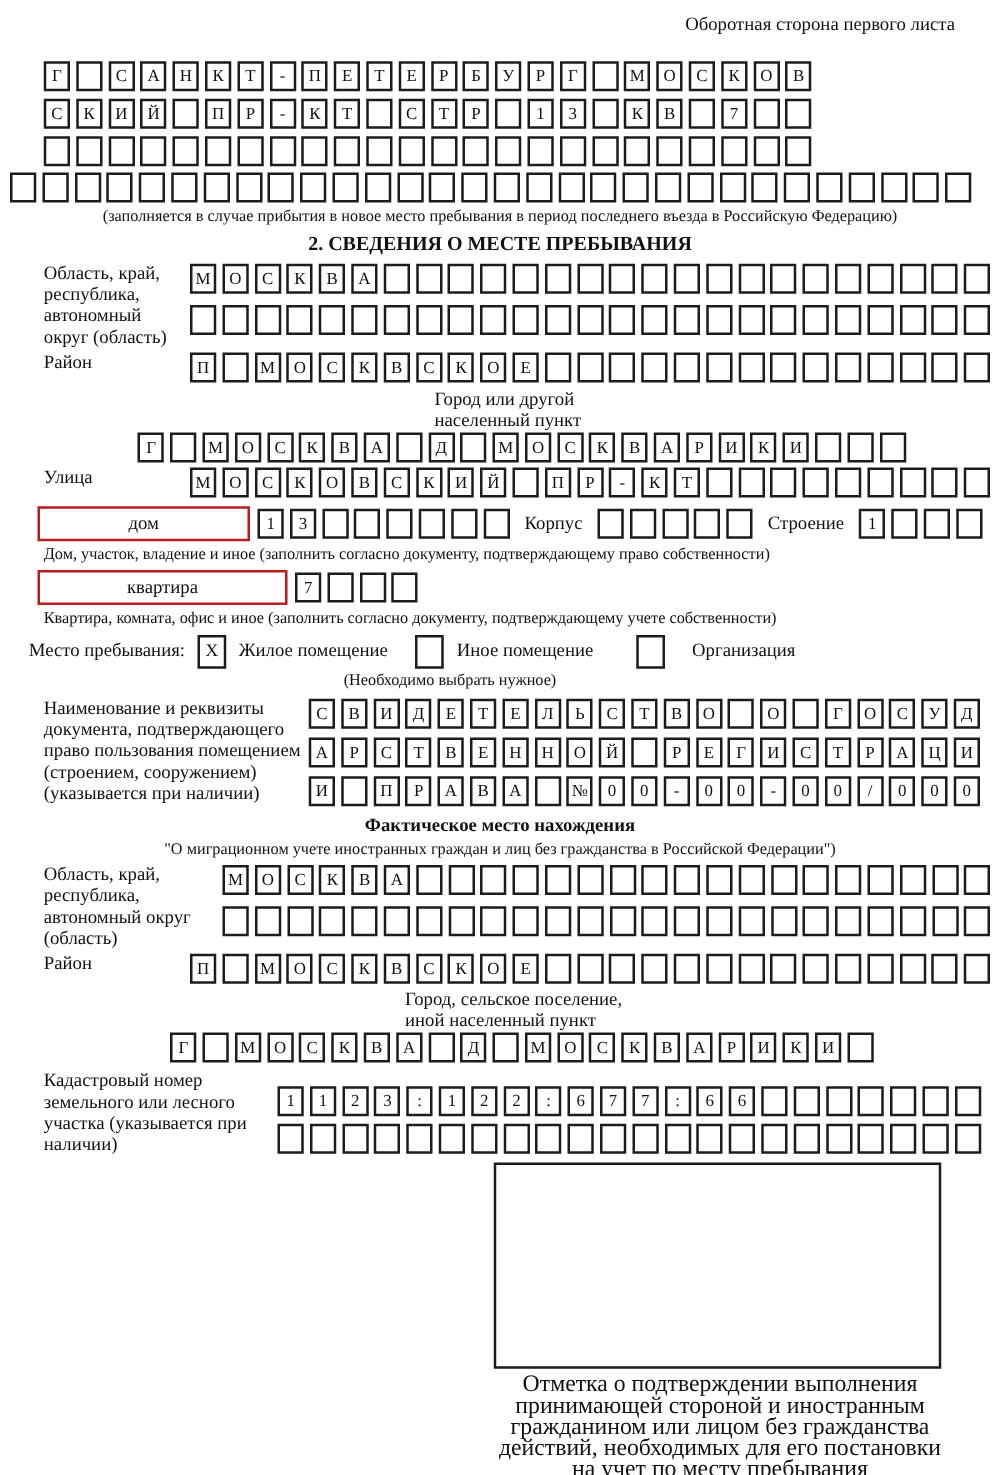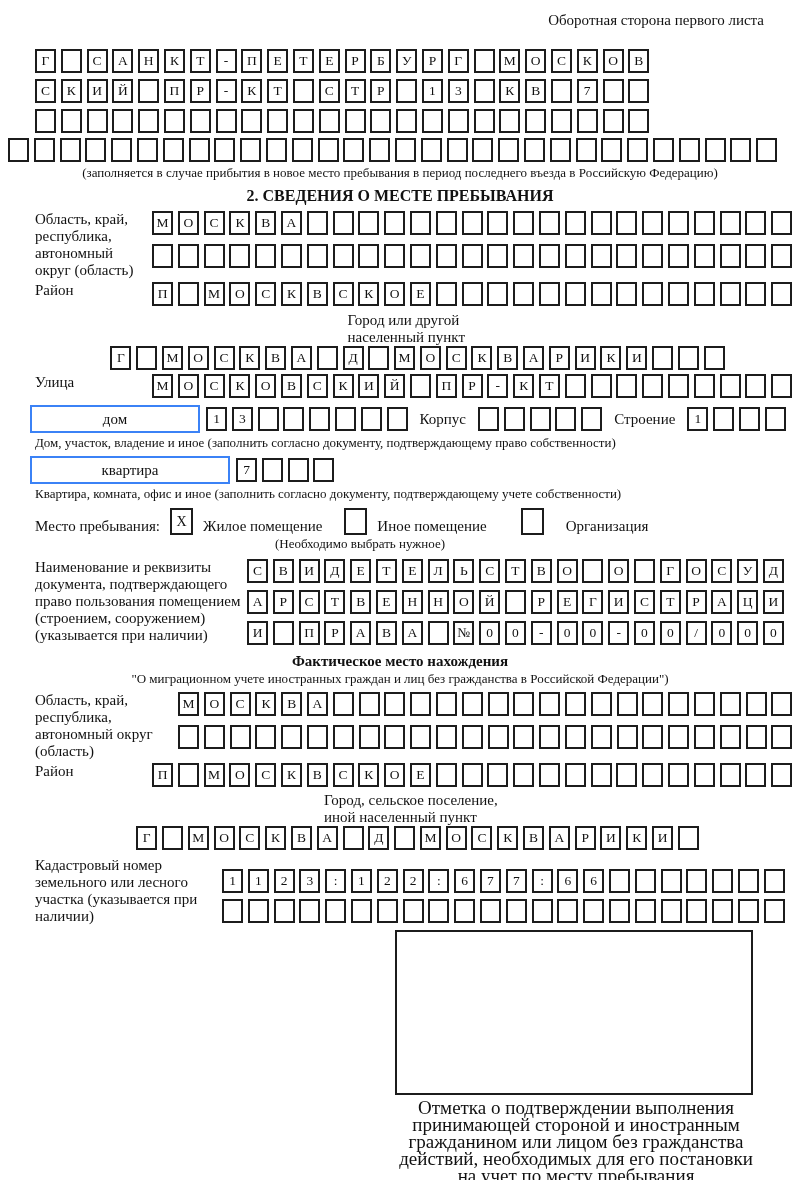--- a/index.html
+++ b/index.html
@@ -21,27 +21,27 @@
 
   .ml8{margin-left:8px}.ml30{margin-left:30px}.ml35{margin-left:35px}
   .lw143{width:143px}.lw117{width:117px}.lw140{width:140px}.lw212{width:212px}.lw187{width:187px}
 
   .note{font-size:13px;line-height:16px;text-align:center;}
   .note-left{font-size:13px;line-height:16px;margin-left:35px;}
   .sec-title{font-weight:bold;text-align:center;font-size:16px;line-height:20px;}
   .sub-title{font-weight:bold;text-align:center;font-size:15px;line-height:19px;}
 
   .inline-row{display:flex;align-items:center;gap:6px;font-size:15px;}
-  .widebox{border:2px solid #3b82f6;height:28px;box-sizing:border-box;
+  .widebox{border:2px solid #b91c1c;height:28px;box-sizing:border-box;
            display:flex;align-items:center;justify-content:center;font-size:15px;}
   .wb-dom{width:170px}.wb-kv{width:200px}
   .ilabel{padding:0 6px;}
   .chk{width:23px;height:27px;border:2px solid #1c1c1c;box-sizing:border-box;flex:0 0 23px;
        display:flex;align-items:center;justify-content:center;font-size:14px;}
-  .stay-row{display:flex;align-items:flex-end;margin-left:35px;font-size:15px;}
+  .stay-row{display:flex;align-items:center;margin-left:23px;font-size:15px;}
   .stay-row .gap-s{width:10px}.stay-row .gap-m{width:22px}.stay-row .gap-l{width:34px}
 
   .stamp-box{margin-left:395px;width:358px;height:165px;border:2px solid #1c1c1c;box-sizing:border-box;}
   .stamp-caption{margin-left:388px;width:376px;text-align:center;font-size:19px;line-height:17px;margin-top:4px;}
 
   .mt1{margin-top:1px}.mt2{margin-top:2px}.mt3{margin-top:3px}.mt4{margin-top:4px}
   .mt5{margin-top:5px}.mt6{margin-top:6px}.mt7{margin-top:7px}.mt20{margin-top:20px}
 </style>
 </head>
 <body>

